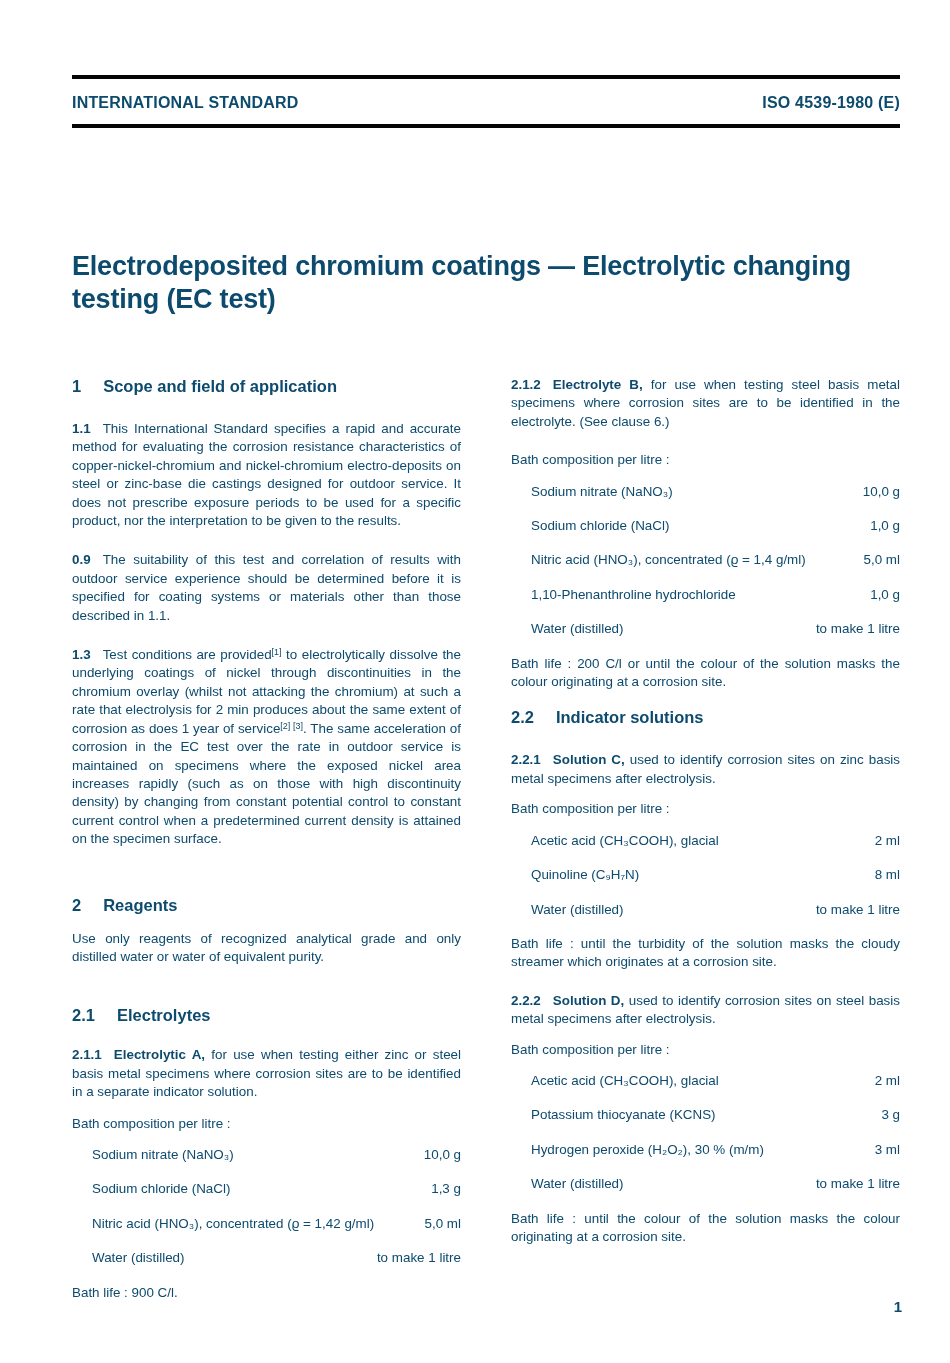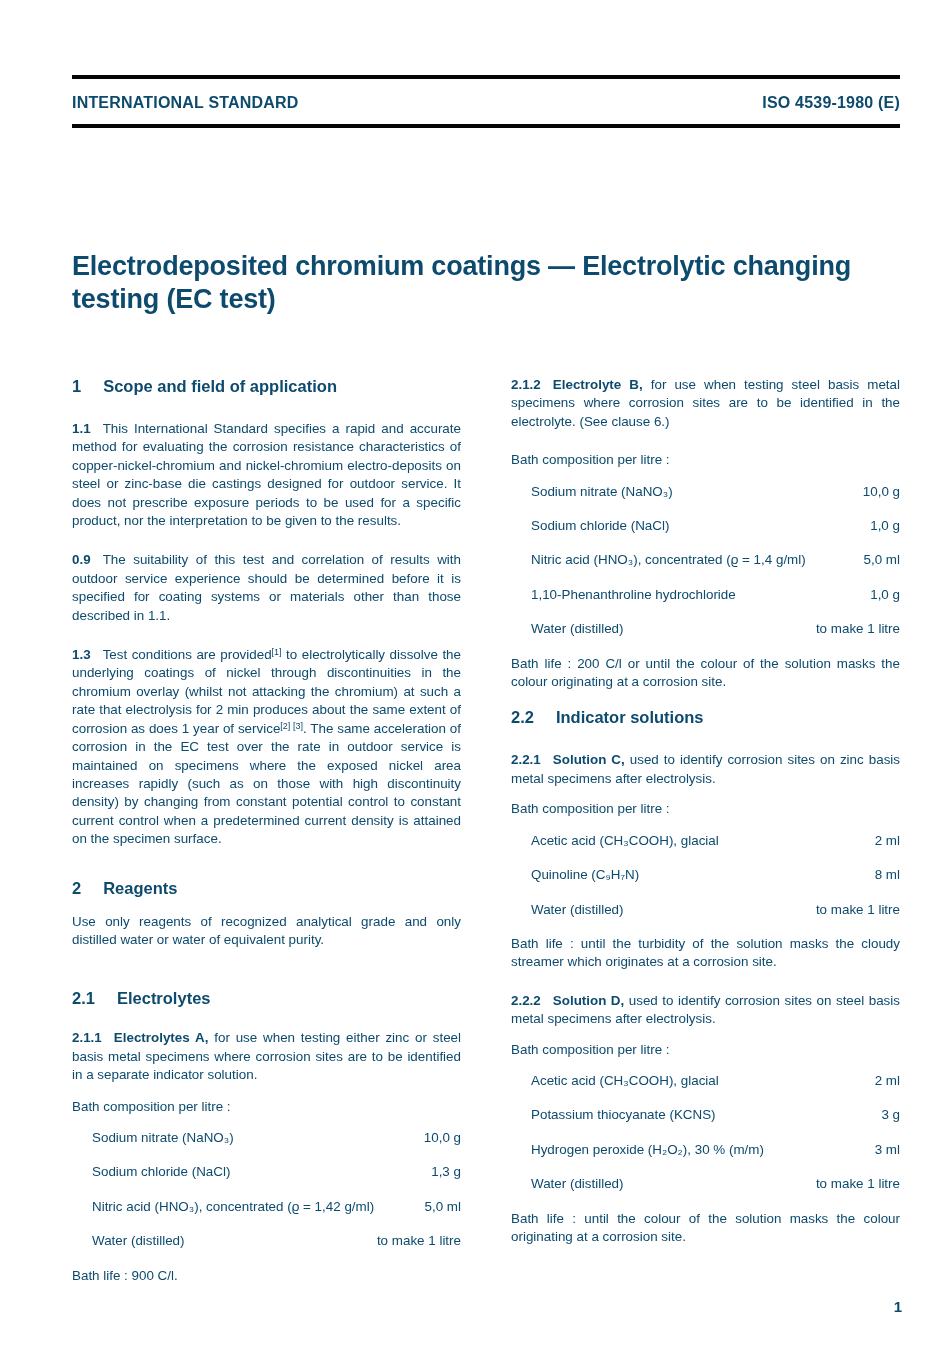--- a/index.html
+++ b/index.html
@@ -25,21 +25,21 @@
     letter-spacing:-0.2px;
   }
   .columns{display:flex;gap:50px;margin-top:60px;}
   .col{width:397px;font-size:13.4px;line-height:18.4px;}
   .sec-heading{font-size:16.5px;line-height:20px;font-weight:bold;margin:0 0 24px;}
   .hnum{margin-right:22px;}
   .pnum{font-weight:bold;margin-right:12px;}
   .lead{font-weight:bold;}
   .p-clause{margin:0 0 21px;text-align:justify;}
   .ref{font-size:9px;vertical-align:4px;line-height:0;}
-  #clause-1-3{margin-bottom:29px;}
+  #clause-1-3{margin-bottom:46px;}
   #heading-2{margin:0 0 15px;}
   .p-intro{margin:0 0 39px;text-align:justify;}
   #heading-2-1{margin:0 0 21px;}
   #heading-2-2{margin:16px 0 24px;}
   .p-def{margin:0 0 13px;text-align:justify;}
   #clause-2-1-2{margin-bottom:20px;}
   #clause-2-2-1,#clause-2-2-2{margin-bottom:12px;}
   .bath-label{margin:0 0 13px;}
   .comp-row{display:flex;justify-content:space-between;margin:0 0 16px;padding-left:20px;}
   .comp-name{padding-right:8px;}
@@ -76,21 +76,21 @@
       <p class="p-clause"><span class="pnum">0.9</span><span>The suitability of this test and correlation of results with outdoor service experience should be determined before it is specified for coating systems or materials other than those described in 1.1.</span></p>
 
       <p class="p-clause" id="clause-1-3"><span class="pnum">1.3</span><span>Test conditions are provided</span><sup class="ref">[1]</sup><span> to electrolytically dissolve the underlying coatings of nickel through discontinuities in the chromium overlay (whilst not attacking the chromium) at such a rate that electrolysis for 2 min produces about the same extent of corrosion as does 1 year of service</span><sup class="ref">[2] [3]</sup><span>. The same acceleration of corrosion in the EC test over the rate in outdoor service is maintained on specimens where the exposed nickel area increases rapidly (such as on those with high discontinuity density) by changing from constant potential control to constant current control when a predetermined current density is attained on the specimen surface.</span></p>
 
       <h2 class="sec-heading" id="heading-2"><span class="hnum">2</span><span>Reagents</span></h2>
 
       <p class="p-intro">Use only reagents of recognized analytical grade and only distilled water or water of equivalent purity.</p>
 
       <h2 class="sec-heading" id="heading-2-1"><span class="hnum">2.1</span><span>Electrolytes</span></h2>
 
-      <p class="p-def"><span class="pnum">2.1.1</span><span class="lead">Electrolytes A,</span><span> for use when testing either zinc or steel basis metal specimens where corrosion sites are to be identified in a separate indicator solution.</span></p>
+      <p class="p-def"><span class="pnum">2.1.1</span><span class="lead">Electrolytic A,</span><span> for use when testing either zinc or steel basis metal specimens where corrosion sites are to be identified in a separate indicator solution.</span></p>
 
       <p class="bath-label">Bath composition per litre :</p>
       <div class="comp-list">
         <div class="comp-row">
             <span class="comp-name">Sodium nitrate (NaNO₃)</span>
             <span class="comp-value">10,0 g</span>
           </div>
         <div class="comp-row">
             <span class="comp-name">Sodium chloride (NaCl)</span>
             <span class="comp-value">1,3 g</span>

